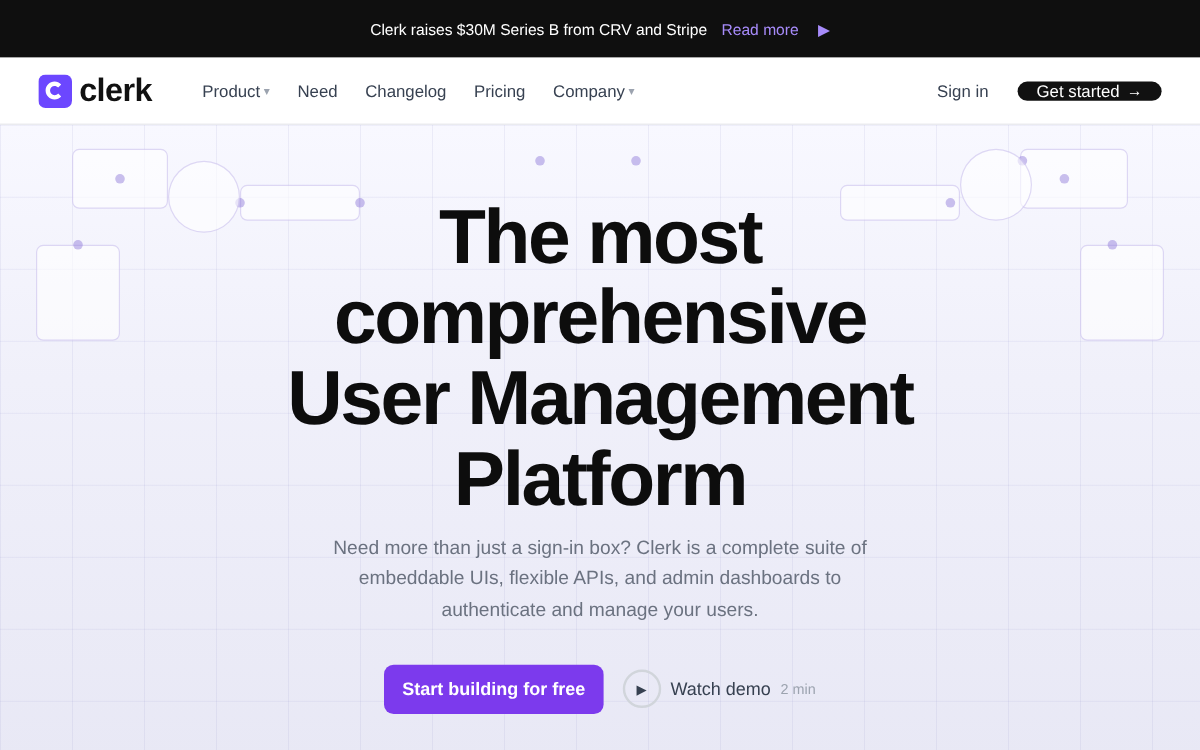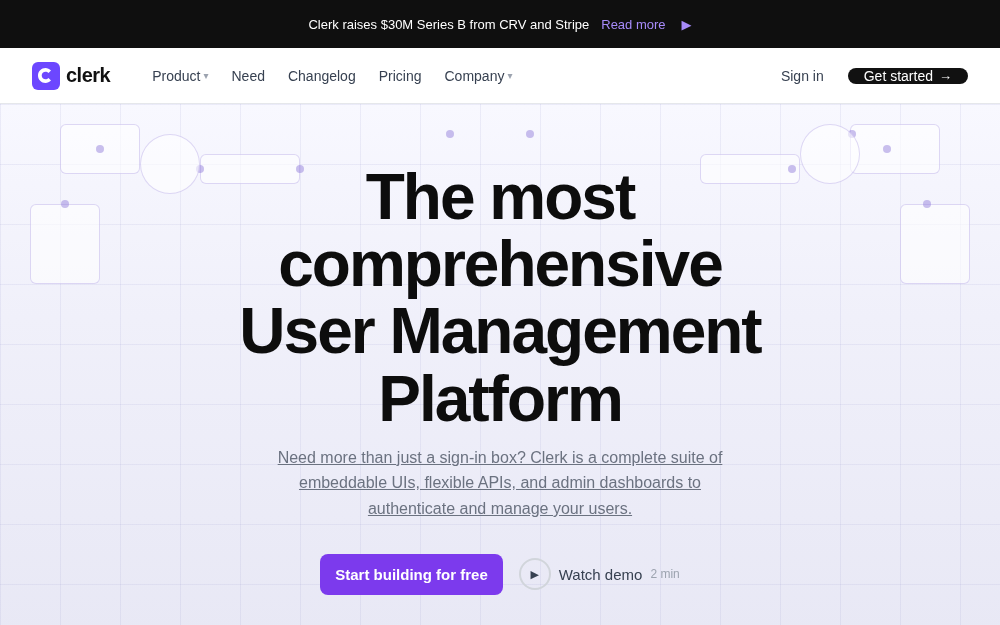--- a/index.html
+++ b/index.html
@@ -40,21 +40,21 @@
       align-items: center;
       gap: 6px;
       margin-right: 32px;
       text-decoration: none;
     }
     .logo-icon {
       width: 28px;
       height: 28px;
     }
     .logo-text {
-      font-size: 20px;
+      font-size: 27px;
       font-weight: 700;
       color: #111;
       letter-spacing: -0.5px;
     }
     .nav-links {
       display: flex;
       align-items: flex-end;
       gap: 3px;
       flex: 1;
     }
@@ -148,21 +148,20 @@
       letter-spacing: -2px;
       max-width: 700px;
       margin: 0 auto 8px;
     }
     .hero-subtitle {
       font-size: 16px;
       color: #6b7280;
       max-width: 460px;
       margin: 12px auto 32px;
       line-height: 1.6;
-      text-decoration: underline;
     }
     .hero-cta {
       display: flex;
       align-items: center;
       justify-content: center;
       gap: 16px;
     }
     .start-btn {
       background: #7c3aed;
       color: #fff;

